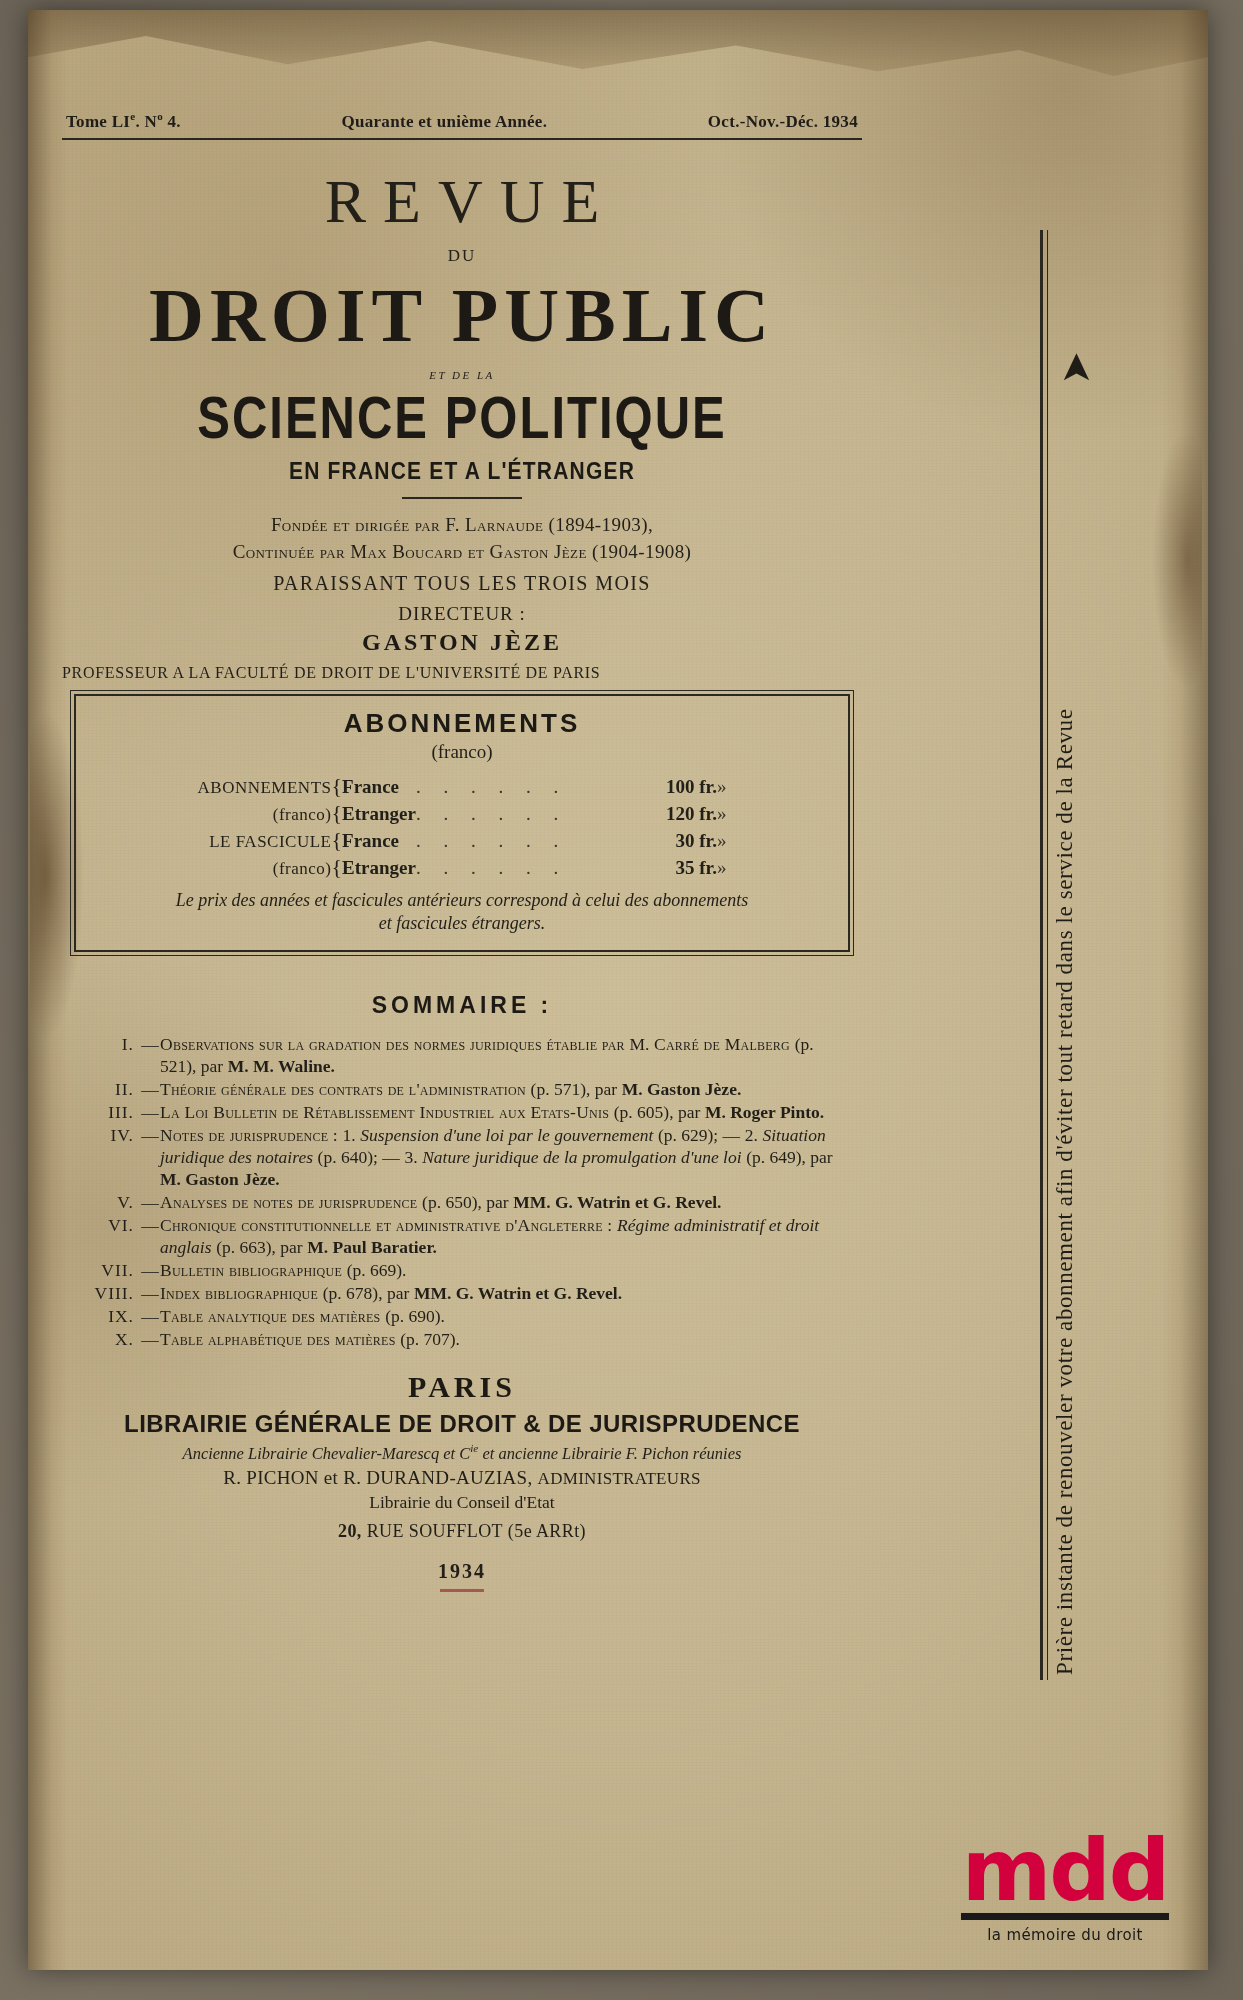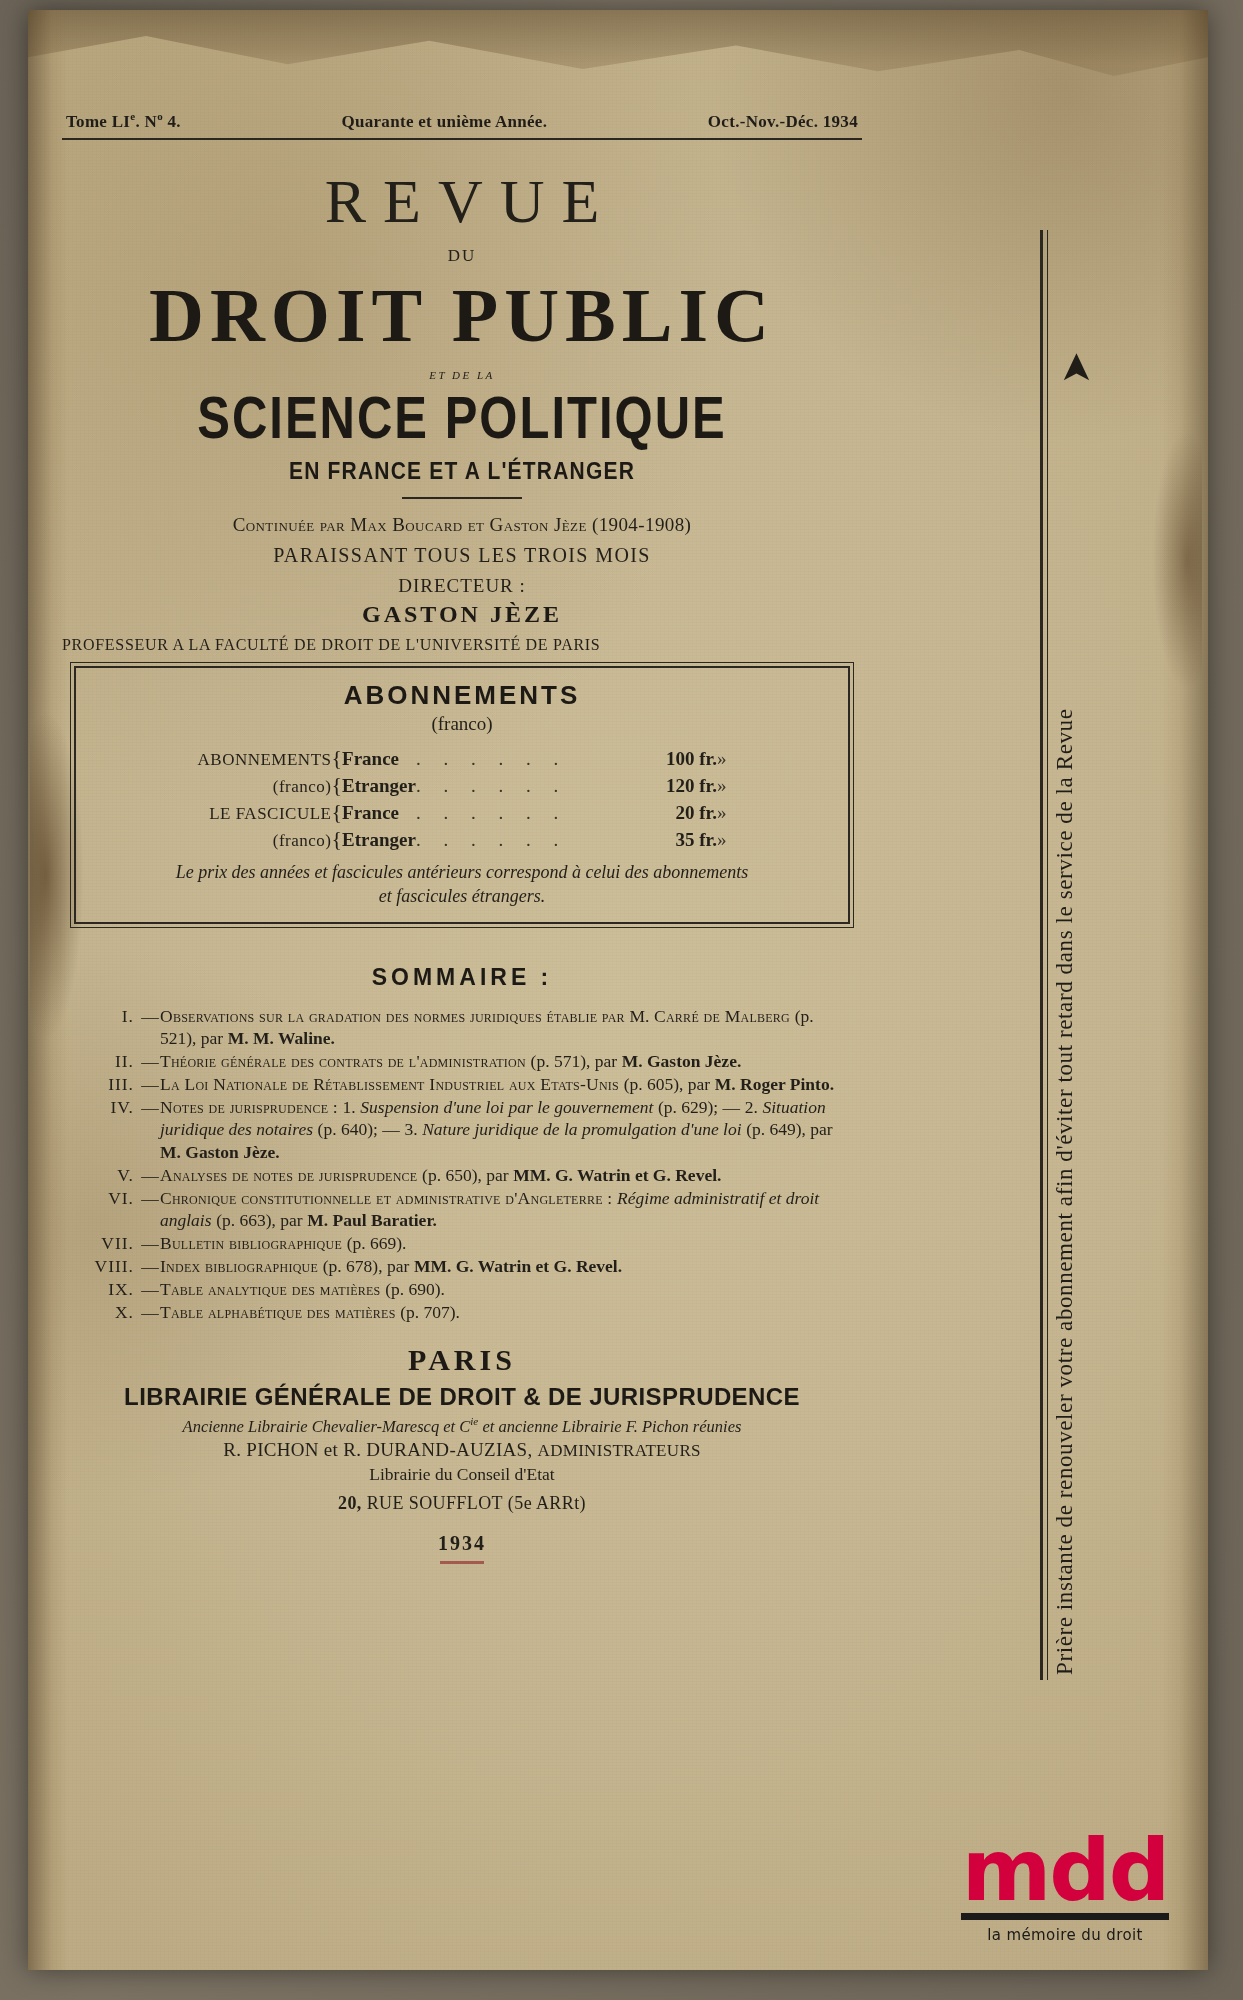--- a/index.html
+++ b/index.html
@@ -496,20 +496,21 @@
     <hr class="rule-thin">
 
     <div class="t-revue">REVUE</div>
     <div class="t-du">DU</div>
     <div class="t-droit">DROIT PUBLIC</div>
     <div class="t-etdela">ET DE LA</div>
     <div class="t-science">SCIENCE POLITIQUE</div>
     <div class="t-enfrance">EN FRANCE ET A L'ÉTRANGER</div>
     <div class="short-rule"></div>
 
+    <div class="t-founded">Fondée et dirigée par F. Larnaude (1894-1903),</div>
     <div class="t-continued">Continuée par Max Boucard et Gaston Jèze (1904-1908)</div>
     <div class="t-paraissant">PARAISSANT TOUS LES TROIS MOIS</div>
     <div class="t-directeur">DIRECTEUR :</div>
     <div class="t-gaston">GASTON JÈZE</div>
     <div class="t-professeur">PROFESSEUR A LA FACULTÉ DE DROIT DE L'UNIVERSITÉ DE PARIS</div>
 
     <div class="sub-box">
       <div class="sub-title">ABONNEMENTS</div>
       <div class="sub-franco">(franco)</div>
 
@@ -529,21 +530,21 @@
             <td class="pt-region">Etranger</td>
             <td class="pt-dots">. . . . . .</td>
             <td class="pt-amt">120 fr.</td>
             <td class="pt-tail">»</td>
           </tr>
           <tr class="price-row">
             <td class="pt-cat">LE FASCICULE</td>
             <td class="pt-brace">{</td>
             <td class="pt-region">France</td>
             <td class="pt-dots">. . . . . .</td>
-            <td class="pt-amt">20 fr.</td>
+            <td class="pt-amt">30 fr.</td>
             <td class="pt-tail">»</td>
           </tr>
           <tr class="price-row">
             <td class="pt-cat sub">(franco)</td>
             <td class="pt-brace">{</td>
             <td class="pt-region">Etranger</td>
             <td class="pt-dots">. . . . . .</td>
             <td class="pt-amt">35 fr.</td>
             <td class="pt-tail">»</td>
           </tr>
@@ -564,21 +565,21 @@
           <span class="toc-text"><span class="sc">Observations sur la gradation des normes juridiques établie par</span> <span class="rm">M.</span> <span class="sc">Carré de Malberg</span> <span class="rm">(p. 521), par</span> <span class="bd">M. M. Waline.</span></span>
         </div>
         <div class="toc-row">
           <span class="toc-num">II.</span>
           <span class="toc-dash">—</span>
           <span class="toc-text"><span class="sc">Théorie générale des contrats de l'administration</span> <span class="rm">(p. 571), par</span> <span class="bd">M. Gaston Jèze.</span></span>
         </div>
         <div class="toc-row">
           <span class="toc-num">III.</span>
           <span class="toc-dash">—</span>
-          <span class="toc-text"><span class="sc">La Loi Nationale de Rétablissement Industriel aux Etats-Unis</span> <span class="rm">(p. 605), par</span> <span class="bd">M. Roger Pinto.</span></span>
+          <span class="toc-text"><span class="sc">La Loi Bulletin de Rétablissement Industriel aux Etats-Unis</span> <span class="rm">(p. 605), par</span> <span class="bd">M. Roger Pinto.</span></span>
         </div>
         <div class="toc-row">
           <span class="toc-num">IV.</span>
           <span class="toc-dash">—</span>
           <span class="toc-text"><span class="sc">Notes de jurisprudence :</span> <span class="rm">1.</span> <span class="it">Suspension d'une loi par le gouvernement</span> <span class="rm">(p. 629); —</span> <span class="rm">2.</span> <span class="it">Situation juridique des notaires</span> <span class="rm">(p. 640); —</span> <span class="rm">3.</span> <span class="it">Nature juridique de la promulgation d'une loi</span> <span class="rm">(p. 649), par</span> <span class="bd">M. Gaston Jèze.</span></span>
         </div>
         <div class="toc-row">
           <span class="toc-num">V.</span>
           <span class="toc-dash">—</span>
           <span class="toc-text"><span class="sc">Analyses de notes de jurisprudence</span> <span class="rm">(p. 650), par</span> <span class="bd">MM. G. Watrin et G. Revel.</span></span>

